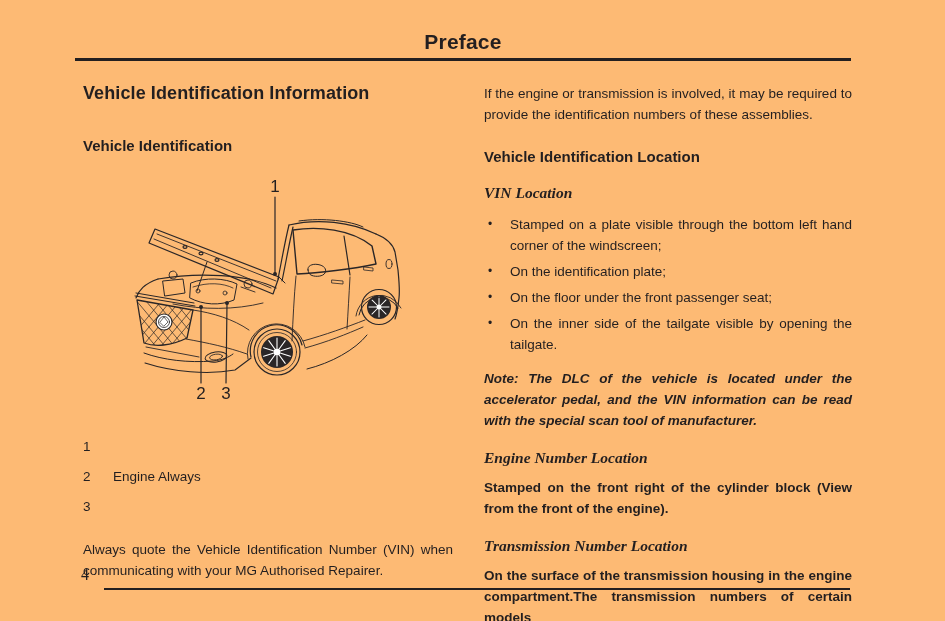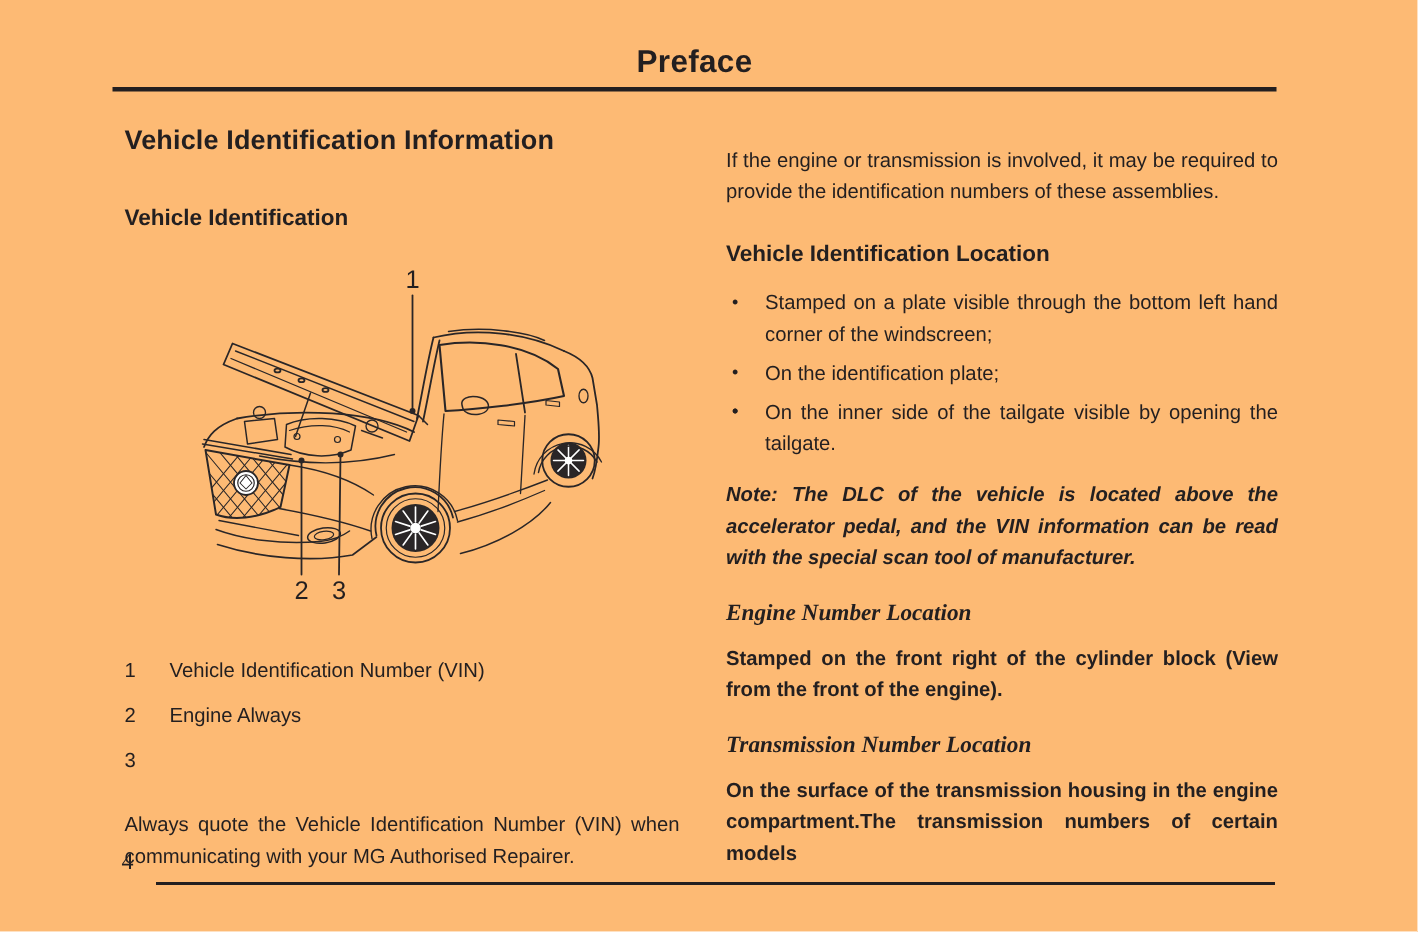--- a/index.html
+++ b/index.html
@@ -41,21 +41,21 @@
     font-size: 15px; font-weight: bold; line-height: 19px;
     margin-top: 32px;
   }
   .col-right h2.sub-title { margin-top: 22px; }
   h3.italic-title {
     font-family: "Liberation Serif", serif;
     font-style: italic; font-weight: bold;
     font-size: 15.5px; line-height: 19px;
     margin-top: 17px;
   }
-  .col-right .intro { margin-top: 18px; }
+  .col-right .intro { margin-top: 5px; }
   .bullet-list { margin-top: 12px; list-style: none; }
   .bullet-list li {
     position: relative;
     padding-left: 26px;
     margin-bottom: 5px;
   }
   .bullet-list .bullet-glyph {
     position: absolute; left: 4px; top: 0;
     font-size: 12px;
   }
@@ -230,58 +230,59 @@
         </g>
       </svg>
       <div class="callout-label callout-1">1</div>
       <div class="callout-label callout-2">2</div>
       <div class="callout-label callout-3">3</div>
     </div>
 
     <div class="legend">
       <div class="legend-row">
         <span class="legend-num">1</span>
-        <span class="legend-label">Vehicle Identification Number (VIN)</span>
       </div>
       <div class="legend-row">
         <span class="legend-num">2</span>
         <span class="legend-label">Engine Always</span>
       </div>
       <div class="legend-row">
         <span class="legend-num">3</span>
       </div>
     </div>
 
     <p class="body-text closing-para">Always quote the Vehicle Identification Number (VIN) when communicating with your MG Authorised Repairer.</p>
   </section>
 
   <section class="col col-right">
     <p class="body-text intro">If the engine or transmission is involved, it may be required to provide the identification numbers of these assemblies.</p>
 
     <h2 class="sub-title">Vehicle Identification Location</h2>
 
+    <h3 class="italic-title">VIN Location</h3>
     <ul class="bullet-list body-text">
       <li>
         <span class="bullet-glyph">•</span>
         <span>Stamped on a plate visible through the bottom left hand corner of the windscreen;</span>
       </li>
       <li>
         <span class="bullet-glyph">•</span>
         <span>On the identification plate;</span>
       </li>
       <li>
         <span class="bullet-glyph">•</span>
+        <span>On the floor under the front passenger seat;</span>
       </li>
       <li>
         <span class="bullet-glyph">•</span>
         <span>On the inner side of the tailgate visible by opening the tailgate.</span>
       </li>
     </ul>
 
-    <p class="note-text">Note: The DLC of the vehicle is located above the accelerator pedal, and the VIN information can be read with the special scan tool of manufacturer.</p>
+    <p class="note-text">Note: The DLC of the vehicle is located under the accelerator pedal, and the VIN information can be read with the special scan tool of manufacturer.</p>
 
     <h3 class="italic-title gap-big">Engine Number Location</h3>
     <p class="body-text para">Stamped on the front right of the cylinder block (View from the front of the engine).</p>
 
     <h3 class="italic-title gap-big">Transmission Number Location</h3>
     <p class="body-text para">On the surface of the transmission housing in the engine compartment.The transmission numbers of certain models</p>
   </section>
 
   <div class="page-number">4</div>
   <div class="footer-rule"></div>

